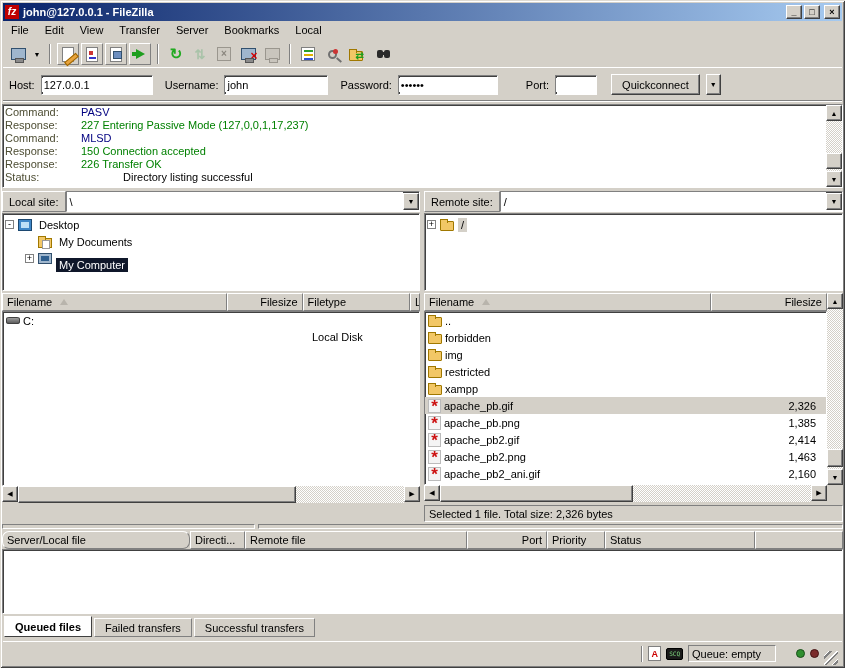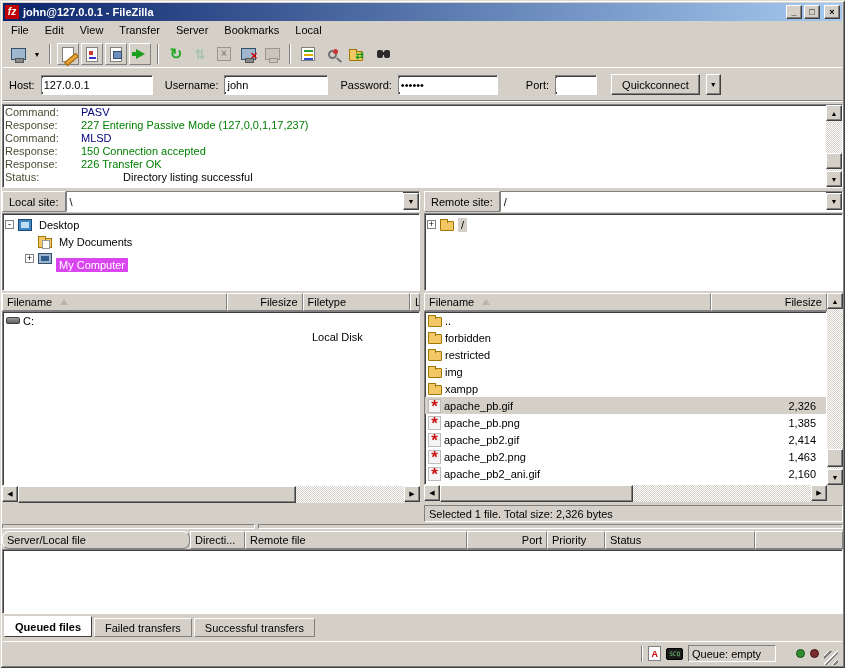--- a/index.html
+++ b/index.html
@@ -102,21 +102,21 @@
   .site-combo .val { flex:1; padding:0 3px; background:#fff; height:100%; display:flex; align-items:center; }
   .combo-btn { width:16px; height:17px; flex:none; background:#D4D0C8; border:1px solid; border-color:#FFFFFF #404040 #404040 #FFFFFF;
     box-shadow: inset -1px -1px 0 #808080; display:flex; align-items:center; justify-content:center; font-size:7px; }
   .tree-box { margin-top:1px; height:78px; background:#fff; border:1px solid; border-color:#808080 #FFFFFF #FFFFFF #808080;
     box-shadow: inset 1px 1px 0 #404040; padding:2px; overflow:hidden; }
   .tree-row { height:17px; display:flex; align-items:center; }
   .indent1 { padding-left:20px; }
   .expander { width:9px; height:9px; border:1px solid #808080; background:#fff; font-size:9px; line-height:7px; text-align:center; flex:none; margin-right:4px; color:#000; }
   .expander.none { visibility:hidden; }
   .tree-label { padding:1px 3px; white-space:nowrap; }
-  .tree-label.sel-active { background:#d946ef; color:#fff;margin-top:12px; }
+  .tree-label.sel-active { background:#0f172a; color:#fff;margin-top:12px; }
   .tree-label.sel-inactive { background:#D4D0C8; color:#000; }
   .node-icon { margin-right:4px; flex:none; }
 
   
   .ti-desktop { width:14px; height:12px; background:#3F86C7; border:1px solid #1C4870; position:relative; }
   .ti-desktop::after { content:""; position:absolute; left:2px; top:2px; width:8px; height:6px; background:#BFE0F7; }
   .ti-docs { width:14px; height:10px; background:#F2C766; border:1px solid #A07800; position:relative; margin-top:2px; }
   .ti-docs::before { content:""; position:absolute; left:-1px; top:-3px; width:6px; height:3px; background:#F2C766; border:1px solid #A07800; border-bottom:none; }
   .ti-docs::after { content:""; position:absolute; left:3px; top:1px; width:6px; height:7px; background:#fff; border:1px solid #999; }
   .ti-computer { width:14px; height:11px; background:#9FB6CD; border:1px solid #31506E; position:relative; }
@@ -395,28 +395,28 @@
           <div class="lv-row">
             <div class="cell-name" style="width:287px;">
                 <div class="file-icon fi-folder"></div>
                 <span>forbidden</span>
               </div>
             <div class="cell-size" style="flex:1;"></div>
           </div>
           <div class="lv-row">
             <div class="cell-name" style="width:287px;">
                 <div class="file-icon fi-folder"></div>
+                <span>img</span>
+              </div>
+            <div class="cell-size" style="flex:1;"></div>
+          </div>
+          <div class="lv-row">
+            <div class="cell-name" style="width:287px;">
+                <div class="file-icon fi-folder"></div>
                 <span>restricted</span>
-              </div>
-            <div class="cell-size" style="flex:1;"></div>
-          </div>
-          <div class="lv-row">
-            <div class="cell-name" style="width:287px;">
-                <div class="file-icon fi-folder"></div>
-                <span>img</span>
               </div>
             <div class="cell-size" style="flex:1;"></div>
           </div>
           <div class="lv-row">
             <div class="cell-name" style="width:287px;">
                 <div class="file-icon fi-folder"></div>
                 <span>xampp</span>
               </div>
             <div class="cell-size" style="flex:1;"></div>
           </div>

